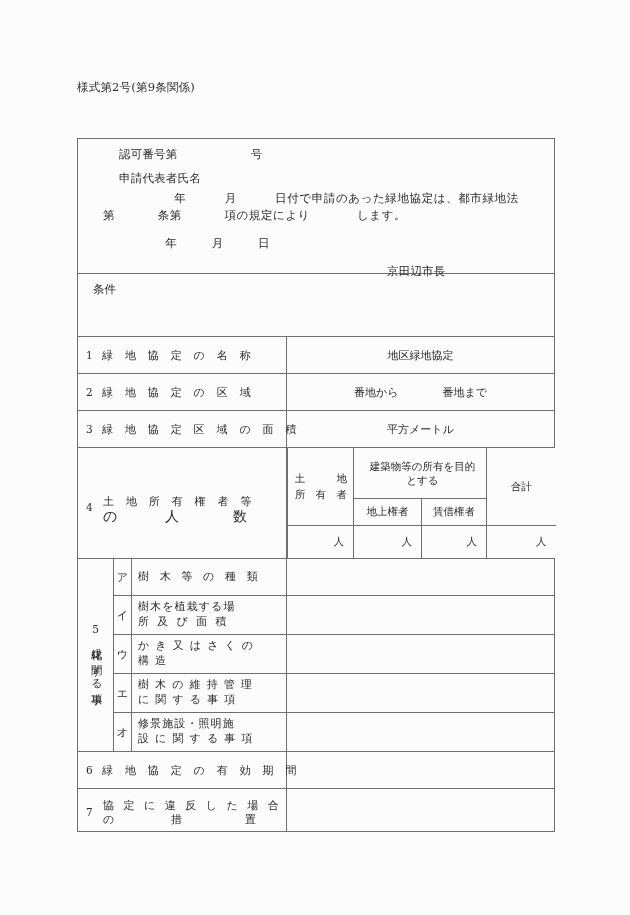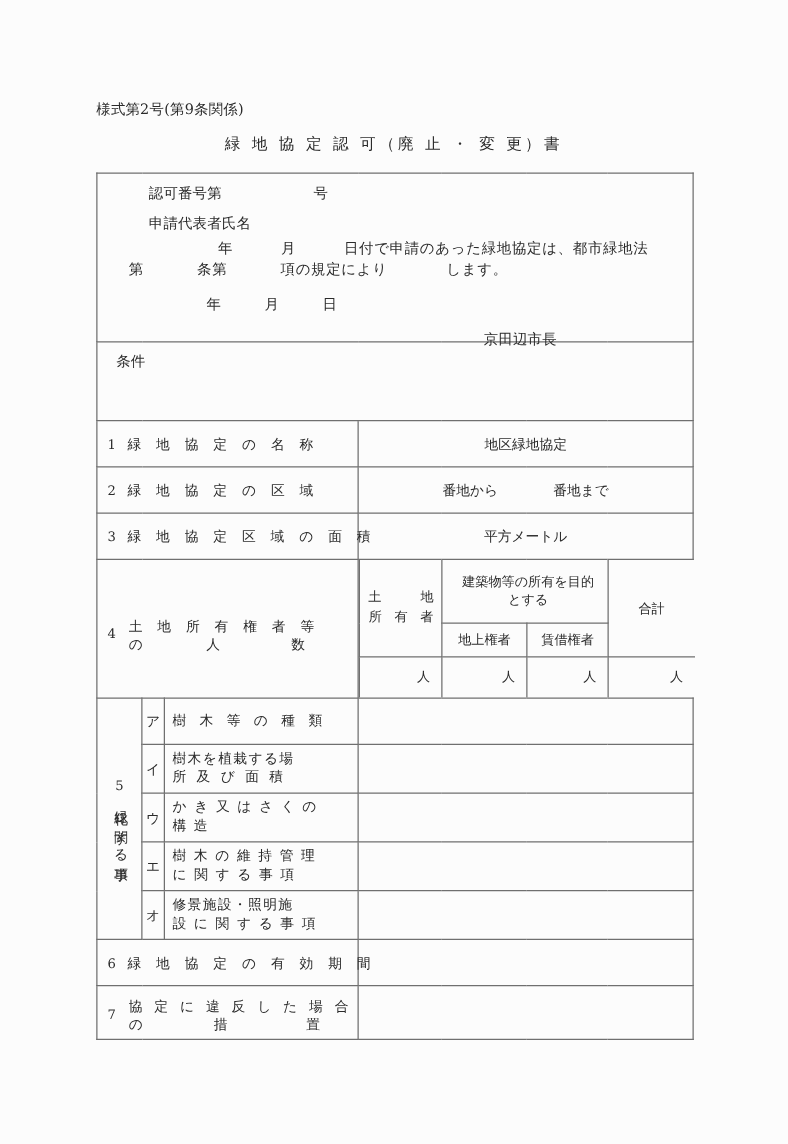--- a/index.html
+++ b/index.html
@@ -139,21 +139,21 @@
     left: 25px;
     top: 46px;
     font-size: 11px;
     letter-spacing: 4.2px;
     white-space: nowrap;
   }
   .r4-t2 {
     position: absolute;
     left: 25px;
     top: 60px;
-    font-size: 11px;
+    font-size: 14px;
     white-space: nowrap;
   }
   .r4-t2 span.sp1 { display:inline-block; width: 62px; }
   .r4-t2 span.sp2 { display:inline-block; width: 68px; }
 
   .sub-table {
     width: 100%;
     border-collapse: collapse;
     table-layout: fixed;
     height: 110px;
@@ -259,21 +259,20 @@
   }
   .r7-t2 span.g1 { display:inline-block; width: 68px; }
   .r7-t2 span.g2 { display:inline-block; width: 74px; }
 </style>
 </head>
 <body>
 
 <div class="page">
 
   <div class="form-code">様式第2号(第9条関係)</div>
-  <div class="doc-title">緑 地 協 定 認 可（廃 止 ・ 変 更）書</div>
 
   <table class="main-table">
     <colgroup>
       <col style="width:36px">
       <col style="width:18px">
       <col style="width:155px">
       <col style="width:66px">
       <col style="width:68px">
       <col style="width:65px">
       <col style="width:69px">

